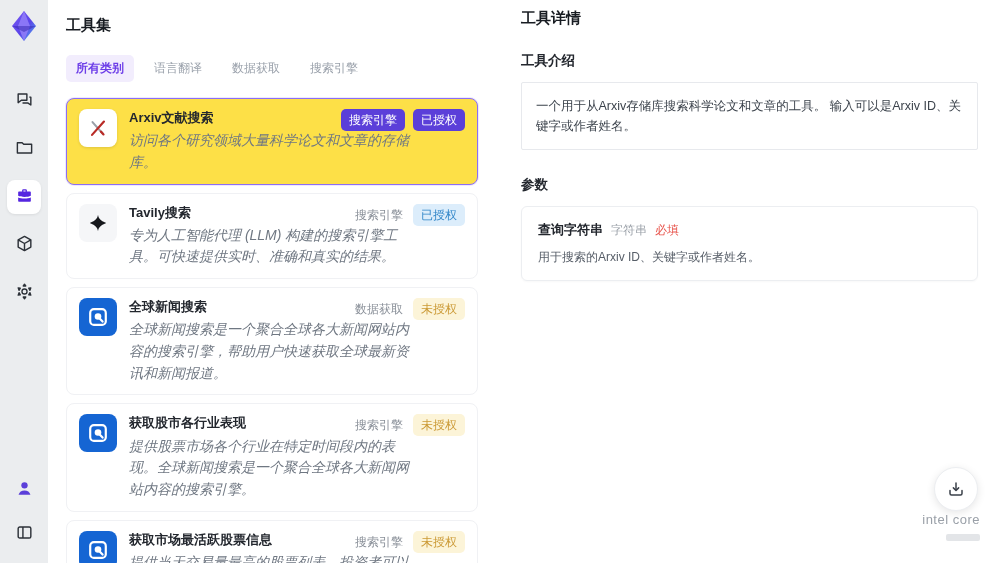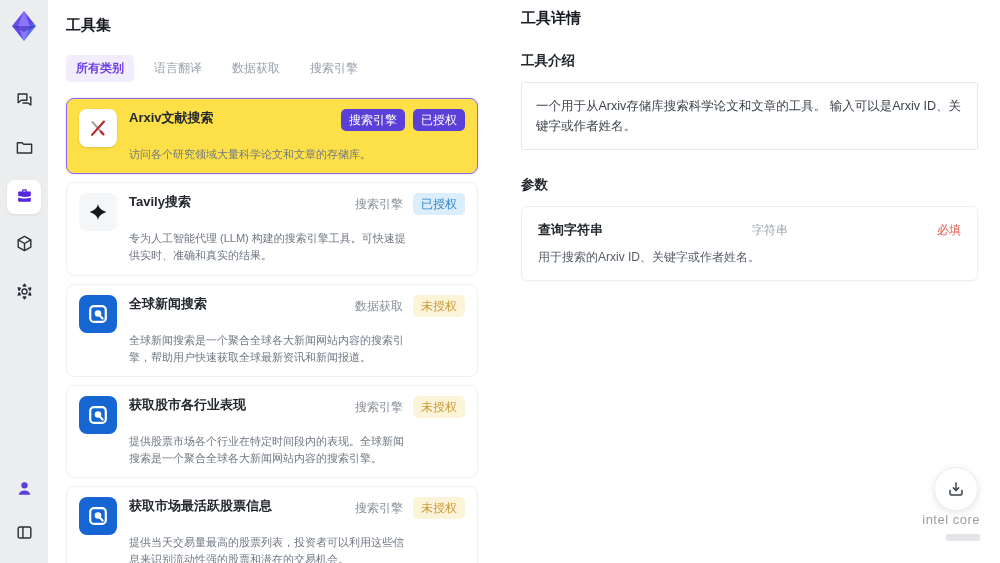--- a/index.html
+++ b/index.html
@@ -27,40 +27,40 @@
 
   .cards { width:412px; }
   .card { position:relative; background:#ffffff; border:1px solid #f0f1f4; border-radius:8px; padding:10px 12px; margin-bottom:8px; display:flex; gap:12px; }
   .card.selected { border:1.5px solid #8b6ef5; background:#fde047; box-shadow:0 0 0 1px rgba(139,110,245,.15); }
   .tool-icon { flex:0 0 38px; width:38px; height:38px; border-radius:8px; background:#f5f6f8; display:flex; align-items:center; justify-content:center; font-size:20px; color:#16181c; overflow:hidden; }
   .tool-icon.icon-arxiv { background:#ffffff; box-shadow:0 1px 3px rgba(0,0,0,.12); }
   .tool-icon.icon-q-app { background:#1565d3; }
   .tool-icon svg { width:22px; height:22px; }
   .tool-body { flex:1; min-width:0; padding-right:2px; }
   .t-name { font-size:13px; font-weight:bold; color:#23272e; line-height:1.4; }
-  .t-desc { font-size:11px; color:#6f7782; line-height:1.55; margin-top:19px; max-width:280px; }
+  .t-desc { font-size:14px; color:#6f7782; line-height:1.55; margin-top:3px; max-width:280px;font-style:italic; }
   .badges { position:absolute; right:12px; top:10px; display:flex; gap:8px; align-items:center; }
   .badge { font-size:12px; line-height:1; padding:5px 8px; border-radius:5px; white-space:nowrap; }
   .badge.solid { background:#5b3fd9; color:#ffffff; }
   .badge.plain { color:#8a9099; padding:5px 2px; }
   .badge.blue { background:#dcedfb; color:#3287c9; }
   .badge.yellow { background:#fcf4d8; color:#cb9a36; }
 
   
   .scrollbar { position:absolute; right:7px; top:88px; width:7px; height:462px; }
   .scroll-thumb { position:absolute; top:4px; left:0; width:7px; height:218px; border-radius:4px; background:#aeb3ba; }
   .scroll-indicator { position:absolute; right:14px; bottom:22px; width:0; height:0; border-left:5px solid transparent; border-right:5px solid transparent; border-top:7px solid #3a3f46; }
 
   
   .detail-panel { position:absolute; left:505px; top:0; width:495px; height:563px; background:#ffffff; padding:9px 22px 0 16px; }
   .detail-title { font-size:15px; font-weight:bold; color:#181c22; margin-bottom:24px; }
   .section-label { font-size:13.5px; font-weight:bold; color:#23272e; margin-bottom:12px; }
   .intro-box { border:1px solid #e7e9ed; border-radius:2px; padding:13px 14px; font-size:12.5px; color:#3c434c; line-height:1.6; margin-bottom:26px; }
   .param-box { border:1px solid #eceef1; border-radius:6px; padding:14px 16px; box-shadow:0 1px 2px rgba(0,0,0,.03); }
-  .param-head { display:flex; align-items:baseline; gap:8px; margin-bottom:9px;justify-content:space-between; }
+  .param-head { display:flex; align-items:baseline; gap:8px; margin-bottom:9px; }
   .param-name { font-size:13px; font-weight:bold; color:#23272e; }
   .param-type { font-size:12px; color:#9aa0a8; }
   .param-required { font-size:12px; color:#e8554d;font-family:Liberation Serif, serif; }
   .param-desc { font-size:12px; color:#575e68; line-height:1.5; }
 
   
   .download-fab { position:absolute; right:22px; bottom:52px; width:44px; height:44px; border-radius:50%; background:#ffffff; border:1px solid #eceef1; box-shadow:0 2px 8px rgba(0,0,0,.10); display:flex; align-items:center; justify-content:center; color:#3a4049; cursor:pointer; }
   .download-fab svg { width:18px; height:18px; }
   .brand { position:absolute; right:20px; bottom:18px; text-align:right; color:#9aa0a8; }
   .brand .brand-text { font-size:13px; letter-spacing:.5px; }

